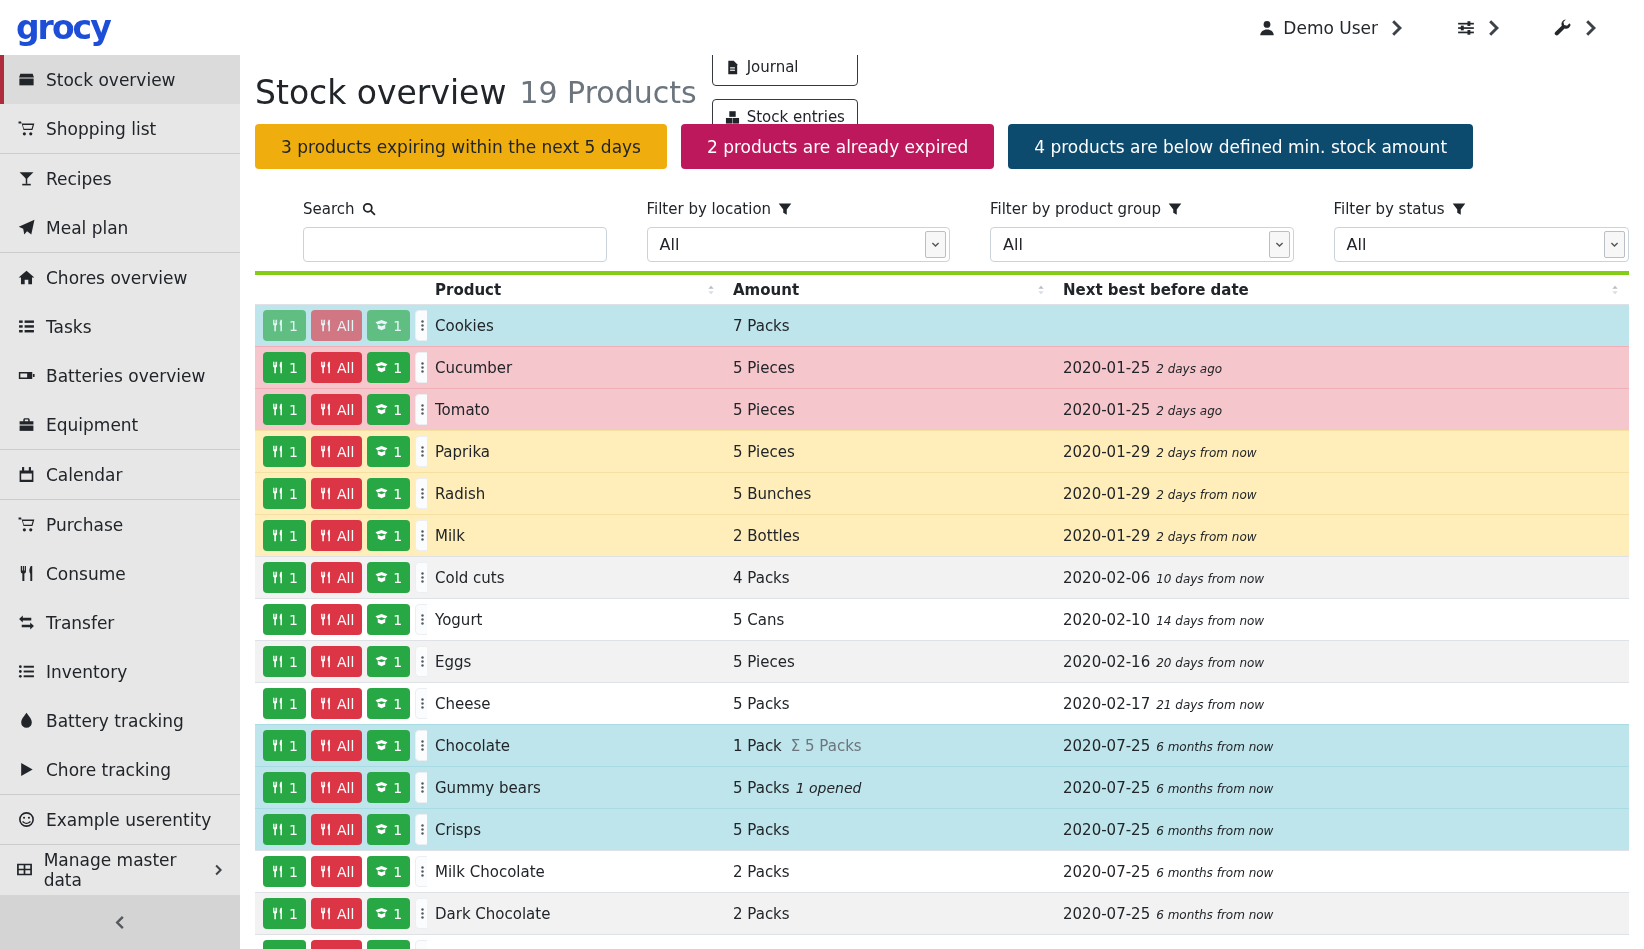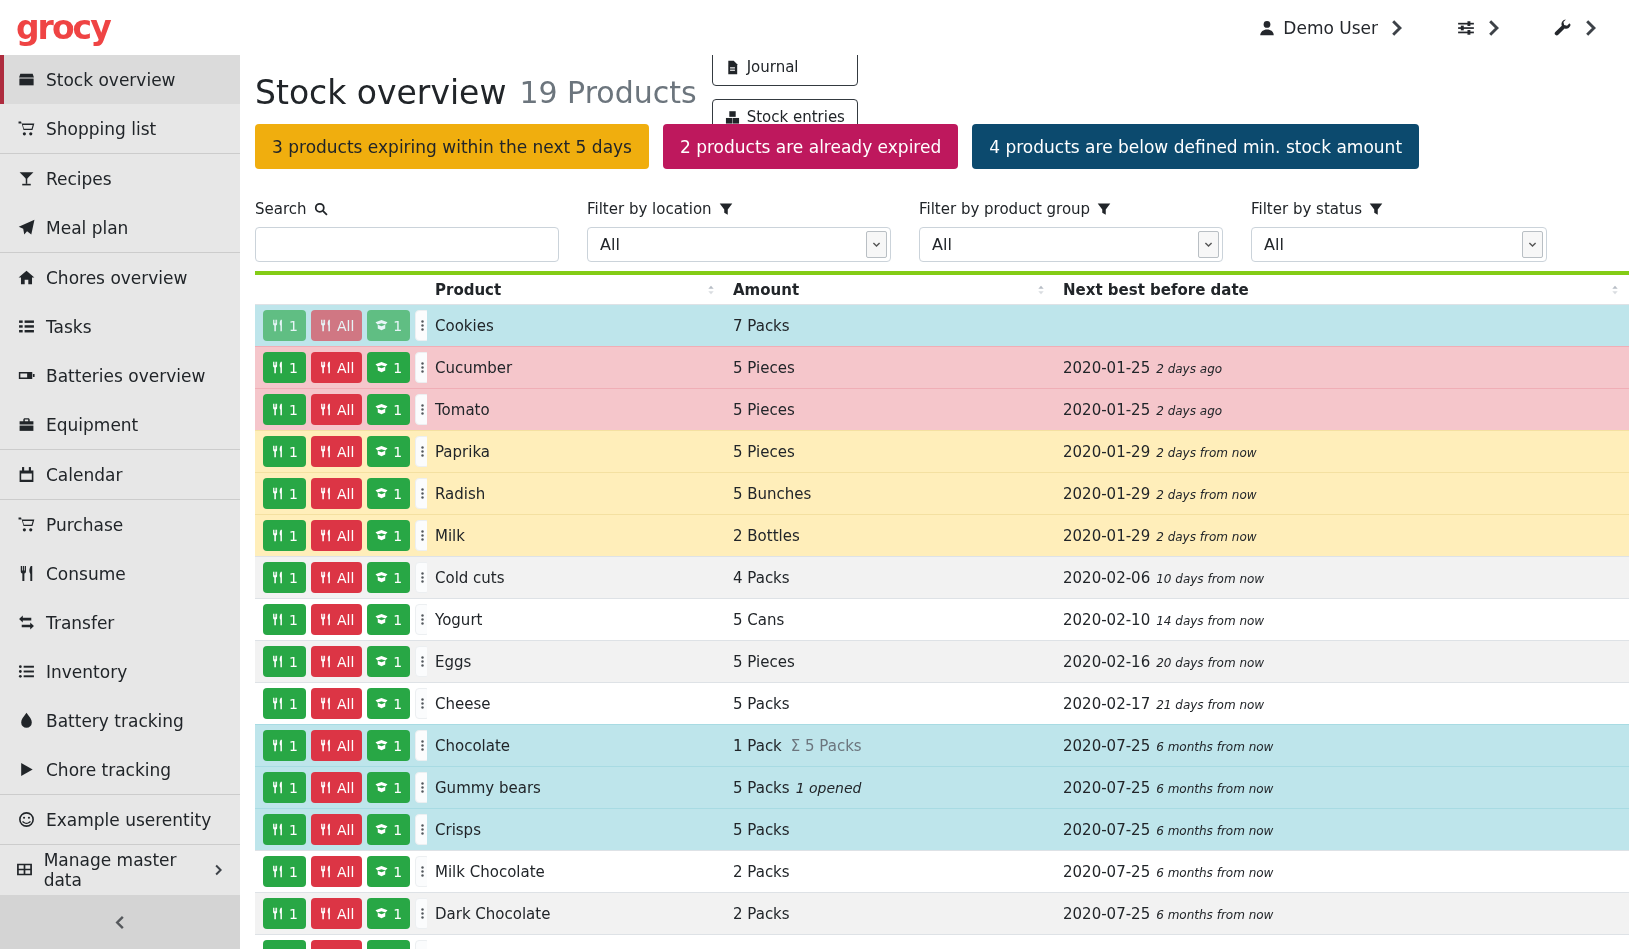--- a/index.html
+++ b/index.html
@@ -7,21 +7,21 @@
   .app {
     width:1644px; height:949px; overflow:hidden; position:relative;
     font-family:"DejaVu Sans","Liberation Sans",sans-serif; color:#212529; background:#fff;
   }
   .icon { display:inline-flex; align-items:center; justify-content:center; }
   .icon svg { width:1em; height:1em; display:block; }
 
   
   .navbar { height:55px; display:flex; align-items:center; justify-content:space-between;
             padding:0 45px 0 16px; background:#fff; }
-  .logo { font-size:33px; font-weight:700; color:#ef4444; letter-spacing:-2px; cursor:pointer; }
+  .logo { font-size:33px; font-weight:700; color:#1d4ed8; letter-spacing:-2px; cursor:pointer; }
   .nav-right { display:flex; align-items:center; gap:52px; font-size:17px; color:#24272c; }
   .nav-menu { display:flex; align-items:center; gap:7px; cursor:pointer; }
   .nav-menu .icon { font-size:18px; }
   .nav-caret { font-size:11px; color:#3d4248; margin-left:2px; }
 
   
   .layout { display:flex; height:894px; }
   .sidebar { width:240px; flex-shrink:0; background:#e7e7e7; display:flex; flex-direction:column; }
   .side-items { flex:1; overflow:hidden; }
   .side-item { height:49px; display:flex; align-items:center; gap:10px; padding:0 13px 0 12px;
@@ -38,28 +38,28 @@
   .page-head { display:flex; align-items:center; margin-top:14px; height:46px; }
   .page-title { font-size:33px; font-weight:400; color:#212529; }
   .page-subtitle { font-size:30px; font-weight:400; color:#6c757d; margin-left:13px; white-space:nowrap; }
   .head-buttons { display:flex; gap:13px; margin-left:15px;flex-direction:column; }
   .hbtn { height:37px; padding:0 12px; background:#fff; border:1px solid #343a40; border-radius:4px;
           font-size:15px; color:#212529; display:flex; align-items:center; gap:7px; cursor:pointer;
           font-family:inherit; white-space:nowrap; }
   .hbtn .icon { font-size:15px; }
 
   .alerts { display:flex; gap:14px; margin-top:9px; }
-  .alert { height:45px; display:flex; align-items:center; padding:0 17px; border-radius:4px;
+  .alert { height:45px; display:flex; align-items:center; padding:0 26px; border-radius:4px;
            font-size:17px; cursor:pointer; white-space:nowrap; }
   .alert-warning { background:#f0ae0e; color:#212529; }
   .alert-danger  { background:#be185d; color:#fff; }
   .alert-info    { background:#0c4a6e; color:#fff; }
 
   
-  .filters { display:flex; gap:28px; margin-top:31px; }
+  .filters { display:flex; gap:40px; margin-top:31px;margin-left:48px; }
   .fgroup { width:304px; }
   .fgroup:last-child { width:296px; }
   .flabel { font-size:15px; display:flex; align-items:center; gap:7px; margin-bottom:9px; }
   .flabel .icon { font-size:14px; }
   .finput { width:100%; height:35px; border:1px solid #cbd3da; border-radius:4px; background:#fff;
             font-family:inherit; font-size:16px; padding:0 10px; outline:none; }
   .fselect { width:100%; height:35px; border:1px solid #cbd3da; border-radius:4px; background:#fff;
              display:flex; align-items:center; justify-content:space-between; padding-left:12px;
              font-size:16px; cursor:pointer; }
   .caret-box { width:21px; height:27px; margin-right:3px; border:1px solid #b9bfc4; border-radius:2px;

